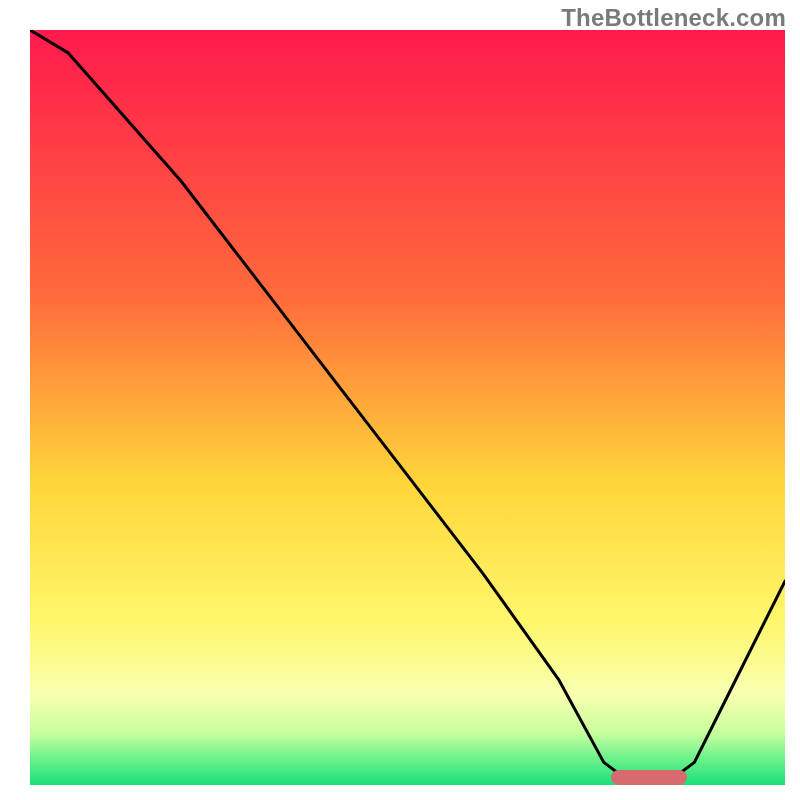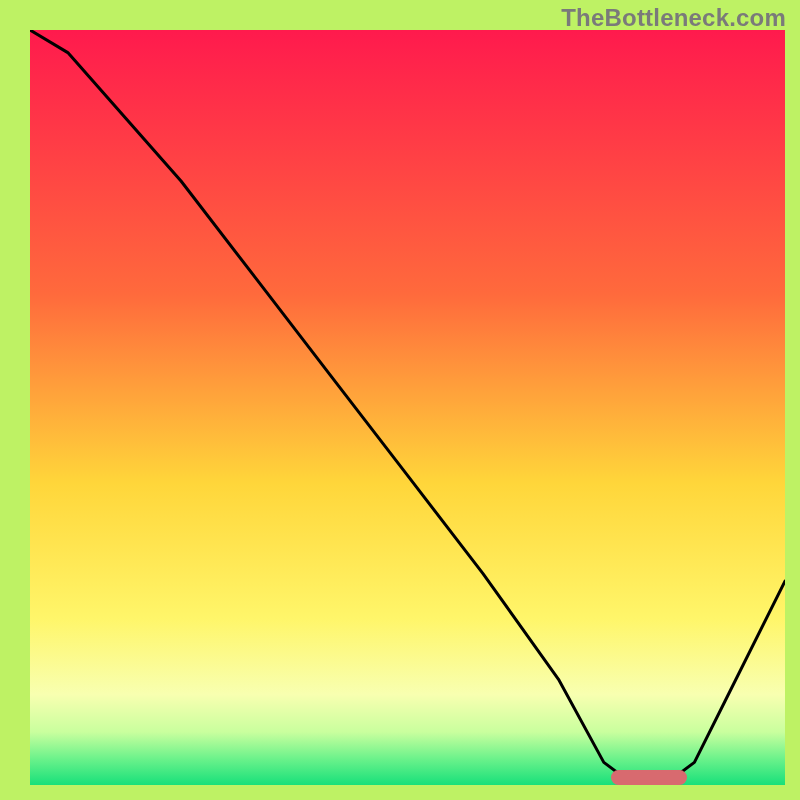--- a/index.html
+++ b/index.html
@@ -1,21 +1,21 @@
 <!DOCTYPE html>
 <html><head>
 <meta charset="utf-8">
 <style>
   * { margin: 0; padding: 0; box-sizing: border-box; }
   html, body { width: 800px; height: 800px; overflow: hidden; background: #000; }
   .frame {
     position: relative;
     width: 800px;
     height: 800px;
-    background: #bef264;
+    background: #ffffff;
   }
   .watermark {
     position: absolute;
     top: 4px;
     right: 14px;
     font-family: Arial, Helvetica, sans-serif;
     font-size: 24px;
     font-weight: 600;
     color: #7a7a7a;
     letter-spacing: 0.2px;

